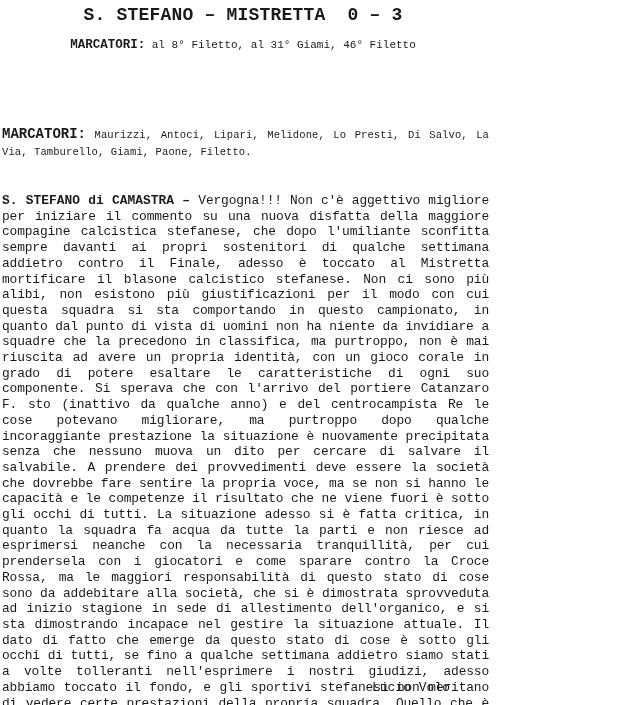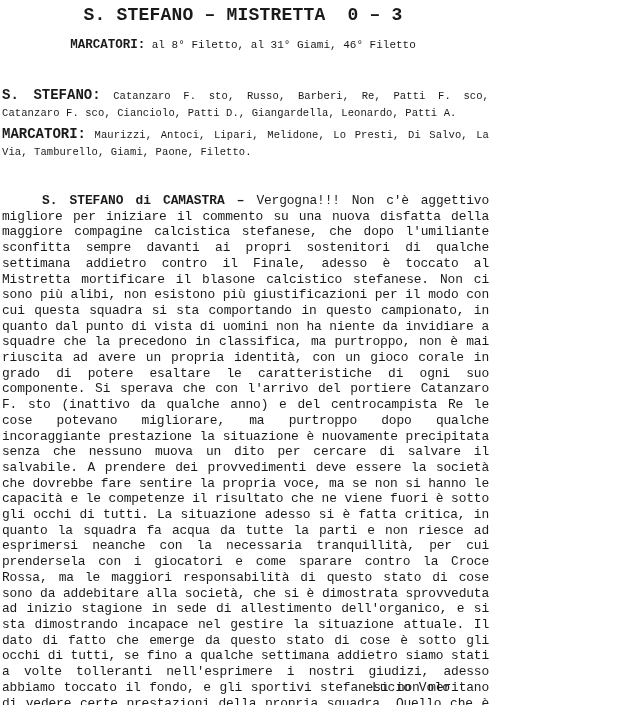--- a/index.html
+++ b/index.html
@@ -58,43 +58,40 @@
     position: absolute;
     top: 193px;
     left: 2px;
     width: 487px;
     margin: 0;
     text-align: justify;
     font-size: 12.9px;
     line-height: 15.7px;
     letter-spacing: -0.15px;
   }
-  .article b { letter-spacing: 0; margin-left: 40px; }
+  .article b { letter-spacing: 0; }
   .byline {
     position: absolute;
     top: 680px;
     left: 372px;
     font-size: 13px;
     line-height: 16px;
   }
 </style>
 </head>
 <body>
 
 <div class="page">
 
   <h1 class="title">S. STEFANO – MISTRETTA  0 – 3</h1>
 
   <p class="marcatori">
     <b>MARCATORI:</b><span> al 8° Filetto, al 31° Giami, 46° Filetto</span>
   </p>
 
-  <p class="block roster-home">
-    <b>S. STEFANO:</b><span> Catanzaro F. sto, Russo, Barberi, Re, Patti F. sco, Catanzaro F. sco, Cianciolo, Patti D., Giangardella, Leonardo, Patti A.</span>
-  </p>
 
   <p class="block roster-away">
     <b>MARCATORI:</b><span> Maurizzi, Antoci, Lipari, Melidone, Lo Presti, Di Salvo, La Via, Tamburello, Giami, Paone, Filetto.</span>
   </p>
 
 
   <p class="article">
     <b>S. STEFANO di CAMASTRA – </b><span>Vergogna!!! Non c'è aggettivo migliore per iniziare il commento su una nuova disfatta della maggiore compagine calcistica stefanese, che dopo l'umiliante sconfitta sempre davanti ai propri sostenitori di qualche settimana addietro contro il Finale, adesso è toccato al Mistretta mortificare il blasone calcistico stefanese. Non ci sono più alibi, non esistono più giustificazioni per il modo con cui questa squadra si sta comportando in questo campionato, in quanto dal punto di vista di uomini non ha niente da invidiare a squadre che la precedono in classifica, ma purtroppo, non è mai riuscita ad avere un propria identità, con un gioco corale in grado di potere esaltare le caratteristiche di ogni suo componente. Si sperava che con l'arrivo del portiere Catanzaro F. sto (inattivo da qualche anno) e del centrocampista Re le cose potevano migliorare, ma purtroppo dopo qualche incoraggiante prestazione la situazione è nuovamente precipitata senza che nessuno muova un dito per cercare di salvare il salvabile. A prendere dei provvedimenti deve essere la società che dovrebbe fare sentire la propria voce, ma se non si hanno le capacità e le competenze il risultato che ne viene fuori è sotto gli occhi di tutti. La situazione adesso si è fatta critica, in quanto la squadra fa acqua da tutte la parti e non riesce ad esprimersi neanche con la necessaria tranquillità, per cui prendersela con i giocatori e come sparare contro la Croce Rossa, ma le maggiori responsabilità di questo stato di cose sono da addebitare alla società, che si è dimostrata sprovveduta ad inizio stagione in sede di allestimento dell'organico, e si sta dimostrando incapace nel gestire la situazione attuale. Il dato di fatto che emerge da questo stato di cose è sotto gli occhi di tutti, se fino a qualche settimana addietro siamo stati a volte tolleranti nell'esprimere i nostri giudizi, adesso abbiamo toccato il fondo, e gli sportivi stefanesi non meritano di vedere certe prestazioni della propria squadra.  Quello che è successo nel derby contro il Mistretta ha dell'incredibile, in quanto una squadra che deve tirarsi fuori dalla difficile posizione di classifica in cui è precipitata, deve avere un approccio alla gara molto più determinato per cercare di far sua la partita, non può subire gli attacchi degli avversari ed andare sotto di tre reti dopo 45 minuti senza avere nella seconda parte della gara la forza di reagire. Per il Mistretta, pertanto, è stato un gioco da ragazzi conquistare facilmente l'intera posta in palio, grazie alle prodezze del funambolico Filetto autore di una doppietta, ed una rete in velocità di Giami. Il Mistretta ringrazia, e si porta a casa questi importanti tre punti che le permettono ancora di sognare un posto nella griglia dei play off. Mentre il S. Stefano subisce senza battere ciglio, e guarda al proprio futuro offuscato da tante nubi.</span>
   </p>
 

